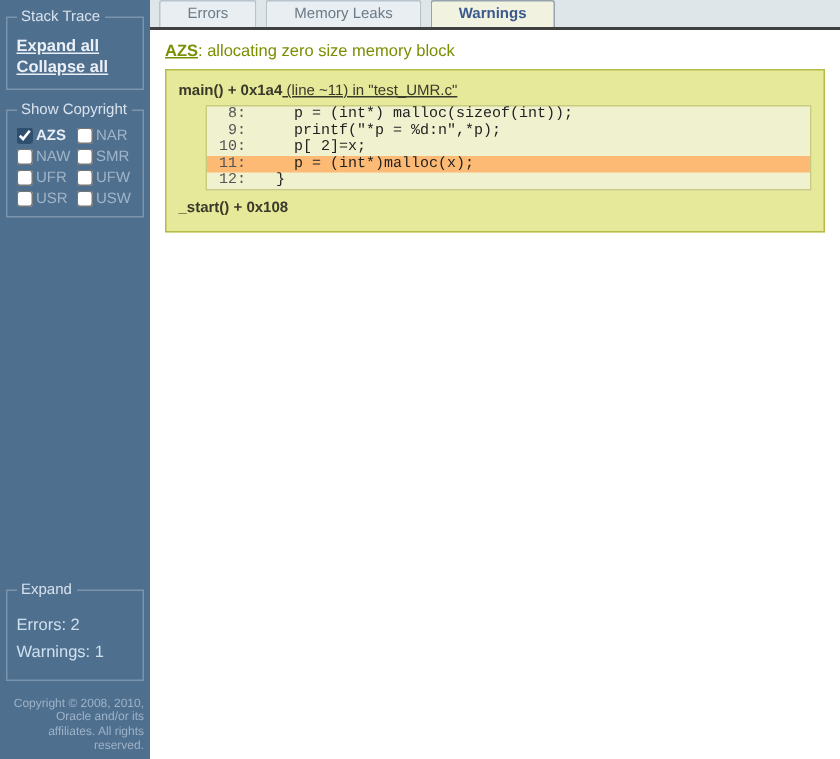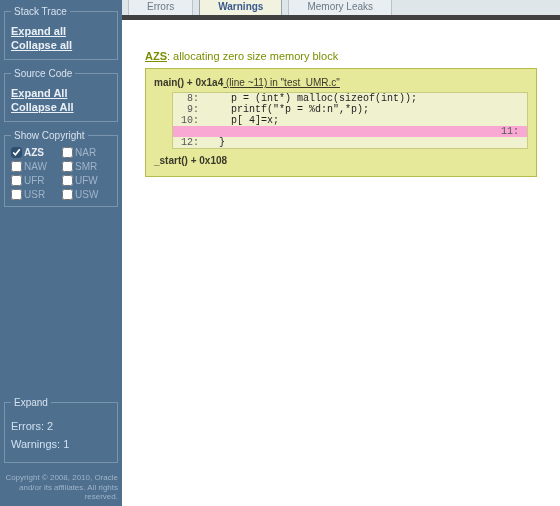--- a/index.html
+++ b/index.html
@@ -1,58 +1,53 @@
 <!DOCTYPE html>
 <html><head>
 <meta charset="utf-8">
 <style>
   * { box-sizing: border-box; margin: 0; padding: 0; }
   body { font-family: Arial, sans-serif; font-size: 11px; background: #fff; width: 560px; height: 506px; overflow: hidden; }
   .layout { display: flex; height: 506px; }
-  .sidebar { width: 122px; background: #4f6f8f; color: #cfd9e4; padding: 4px; display: flex; flex-direction: column; }
+  .sidebar { width: 100px; background: #4f6f8f; color: #cfd9e4; padding: 4px; display: flex; flex-direction: column; }
   fieldset { border: 1px solid #7a94ad; margin: 2px 0 6px 0; padding: 6px 6px; }
   legend { color: #d7e2ec; font-size: 10px; padding: 0 3px; }
   .sidebar a { color: #eaf0f6; font-weight: bold; font-size: 11px; display: block; margin: 2px 0; }
   .warn-grid { display: grid; grid-template-columns: 1fr 1fr; gap: 3px 2px; }
   .wopt { display: flex; align-items: center; gap: 2px; font-size: 10px; color: #9fb4c8; }
   .wopt input { width: 11px; height: 11px; accent-color: #2f4f6f; }
   .wopt.on { color: #e8eef5; font-weight: bold; }
   .spacer { flex: 1; }
   .summary-line { color: #cfe0ef; font-size: 11px; margin: 6px 0; }
   .copyright { color: #9db3c8; font-size: 8px; text-align: right; margin-top: 4px; line-height: 1.2; }
   .main { flex: 1; background: #fff; }
-  .tabs { display: flex; background: #dfe6ea; border-bottom: 5px solid #404040; height: 20px; align-items: flex-end; }
+  .tabs { display: flex; background: #dfe6ea; border-bottom: 2px solid #404040; height: 20px; }
   .tab { padding: 3px 18px; font-size: 10px; color: #6a7a86; border: 1px solid #b8c3cb; border-bottom: none; background: #e9eef2; margin-left: 6px; border-radius: 2px 2px 0 0; cursor: pointer; }
   .tab.active { background: #f2f2e0; color: #3a5a8f; font-weight: bold; border-color: #97a4ae; }
-  .content { padding: 8px 23px; margin-top: 22px; }
+  .content { padding: 8px 10px; }
   .warn-title { color: #7b8e00; font-size: 11px; margin-bottom: 6px; }
   .warn-title b { font-weight: bold; text-decoration: underline; }
   .block { background: #e6e89a; border: 1px solid #b7bb4a; padding: 6px 8px 8px 8px; margin-top: 4px; }
   .frame { color: #3a3a2a; font-size: 10px; margin: 2px 0; }
   .frame b { font-weight: bold; }
   .frame .loc { text-decoration: underline; }
   .code { background: #f0f2cf; border: 1px solid #c8cc80; margin: 4px 0 6px 18px; font-family: "Courier New", monospace; font-size: 10px; color: #222; }
   .code-row { display: flex; white-space: pre; }
   .code-row .ln { width: 34px; text-align: right; padding-right: 8px; color: #555; }
-  .code-row.hl { background: #f9a8d4; justify-content: flex-end; }
+  .code-row.hl { background: #fdba74; }
 </style>
 </head>
 <body>
 
 <div class="layout">
   <div class="sidebar">
     <fieldset>
       <legend>Stack Trace</legend>
       <a href="#">Expand all</a>
       <a href="#">Collapse all</a>
-    </fieldset>
-    <fieldset>
-      <legend>Source Code</legend>
-      <a href="#">Expand All</a>
-      <a href="#">Collapse All</a>
     </fieldset>
     <fieldset>
       <legend>Show Copyright</legend>
       <div class="warn-grid" id="warn-grid">
           <label class="wopt on">
             <input type="checkbox" checked="" style="">
             <span>AZS</span>
           </label>
           <label class="wopt">
             <input type="checkbox" style="">
@@ -89,36 +84,36 @@
       <legend>Expand</legend>
       <div class="summary-line">Errors: 2</div>
       <div class="summary-line">Warnings: 1</div>
     </fieldset>
     <div class="copyright">Copyright © 2008, 2010, Oracle and/or its affiliates. All rights reserved.</div>
   </div>
 
   <div class="main">
     <div class="tabs">
       <div class="tab">Errors</div>
+      <div class="tab">Memory Leaks</div>
       <div class="tab active">Warnings</div>
-      <div class="tab">Memory Leaks</div>
     </div>
     <div class="content">
       <div class="warn-title">
         <b>AZS</b><span>: allocating zero size memory block</span>
       </div>
       <div class="block">
         <div class="frame">
           <b>main() + 0x1a4</b><span class="loc"> (line ~11) in "test_UMR.c"</span>
         </div>
         <div class="code" id="code-block">
             <div class="code-row"><span class="ln">8:</span><span>    p = (int*) malloc(sizeof(int));</span></div>
             <div class="code-row"><span class="ln">9:</span><span>    printf("*p = %d:n",*p);</span></div>
-            <div class="code-row"><span class="ln">10:</span><span>    p[ 4]=x;</span></div>
-            <div class="code-row hl"><span class="ln">11:</span></div>
+            <div class="code-row"><span class="ln">10:</span><span>    p[ 2]=x;</span></div>
+            <div class="code-row hl"><span class="ln">11:</span><span>    p = (int*)malloc(x);</span></div>
             <div class="code-row"><span class="ln">12:</span><span>  }</span></div>
           </div>
         <div class="frame">
           <b>_start() + 0x108</b>
         </div>
       </div>
     </div>
   </div>
 </div>
 

